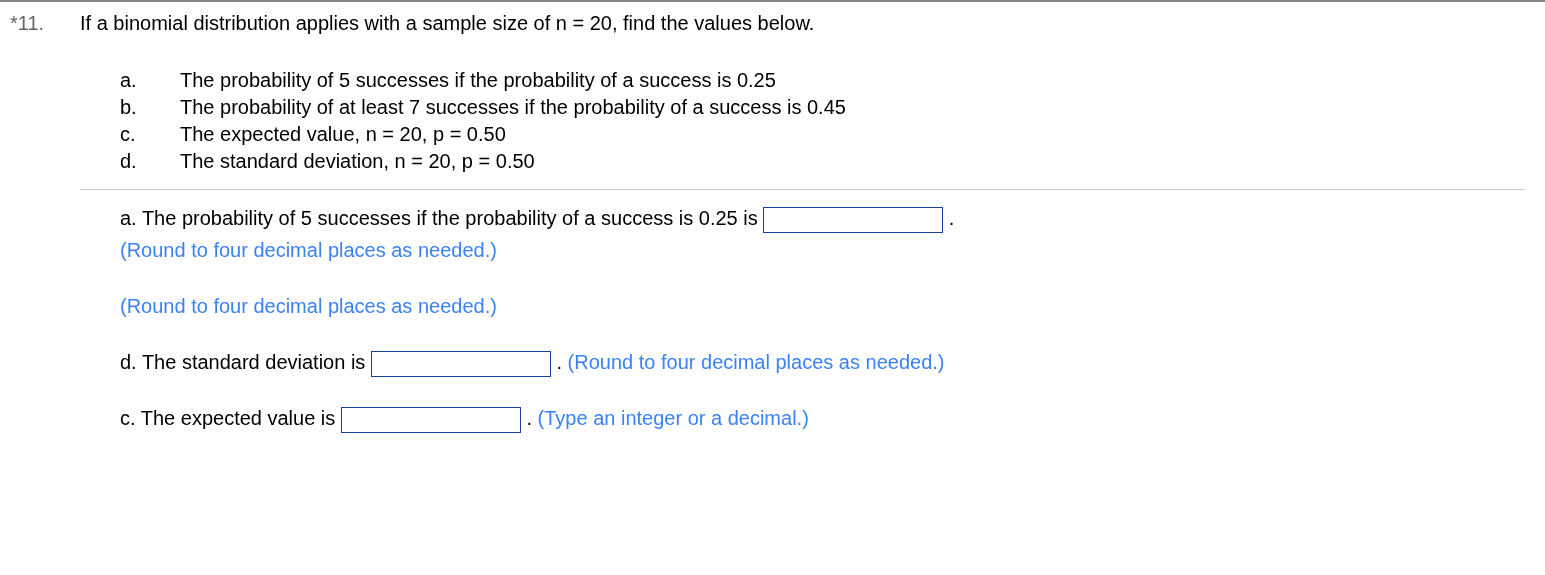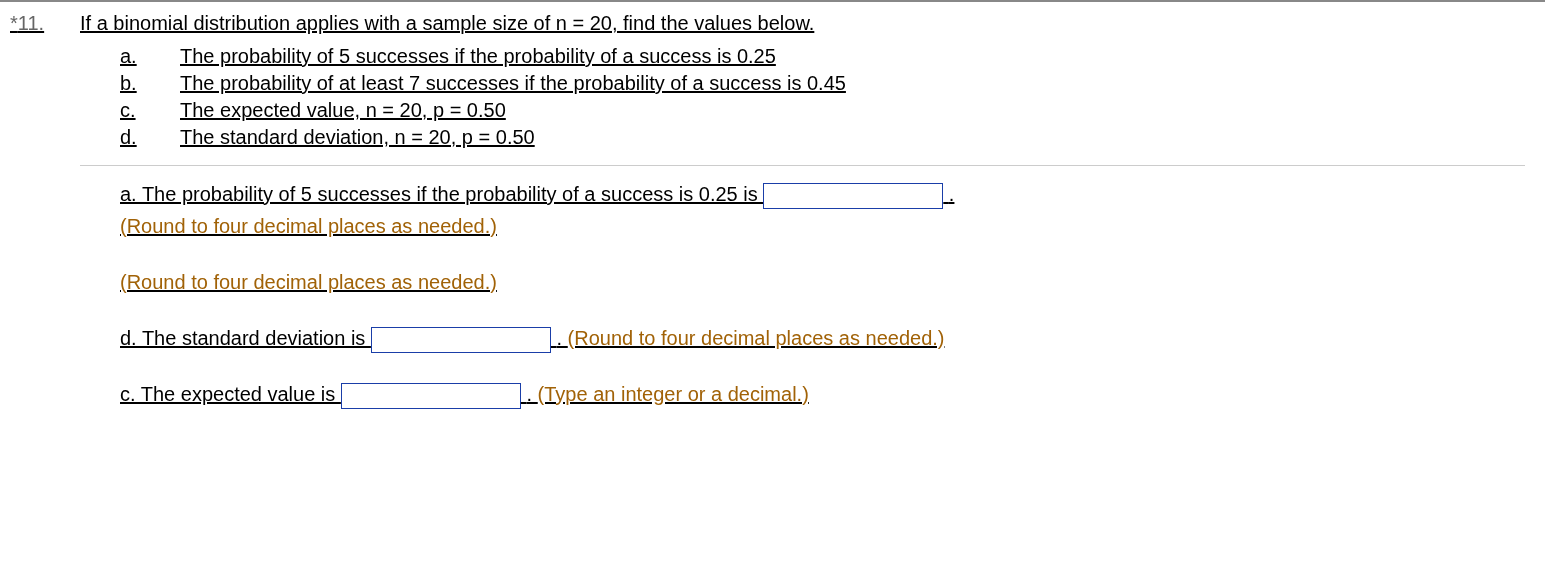--- a/index.html
+++ b/index.html
@@ -8,42 +8,41 @@
     font-family: Arial, Helvetica, sans-serif;
     font-size: 20px;
     color: #000;
     background: #fff;
   }
   .page {
     width: 1545px;
     border-top: 2px solid #888;
     box-sizing: border-box;
     padding: 10px 0 20px 0;
-    text-decoration: underline;
   }
   .q-row {
     display: flex;
     align-items: flex-start;
     padding-left: 10px;
   }
   .q-number {
     width: 70px;
     color: #666;
     flex: 0 0 auto;
     padding-top: 0;
   }
   .q-number .star {
     color: #666;
   }
   .q-body {
     flex: 1 1 auto;
     padding-right: 20px;
   }
   .stem {
-    margin-bottom: 8px;
+    margin-bottom: 32px;
   }
   .sub-list {
     display: table;
     border-collapse: collapse;
     margin-left: 40px;
     margin-bottom: 14px;
   }
   .sub-list .row {
     display: table-row;
   }
@@ -65,21 +64,21 @@
   }
   .answer-block {
     margin: 10px 0 24px 0;
     line-height: 1.6;
   }
   .answer-line {
     display: block;
     margin-left: 40px;
   }
   .hint {
-    color: #a16207;
+    color: #3b82f6;
   }
   input.answer {
     display: inline-block;
     vertical-align: baseline;
     border: 1px solid #1a3ea8;
     background: #fff;
     height: 26px;
     width: 180px;
     font-size: 18px;
     padding: 0 4px;

